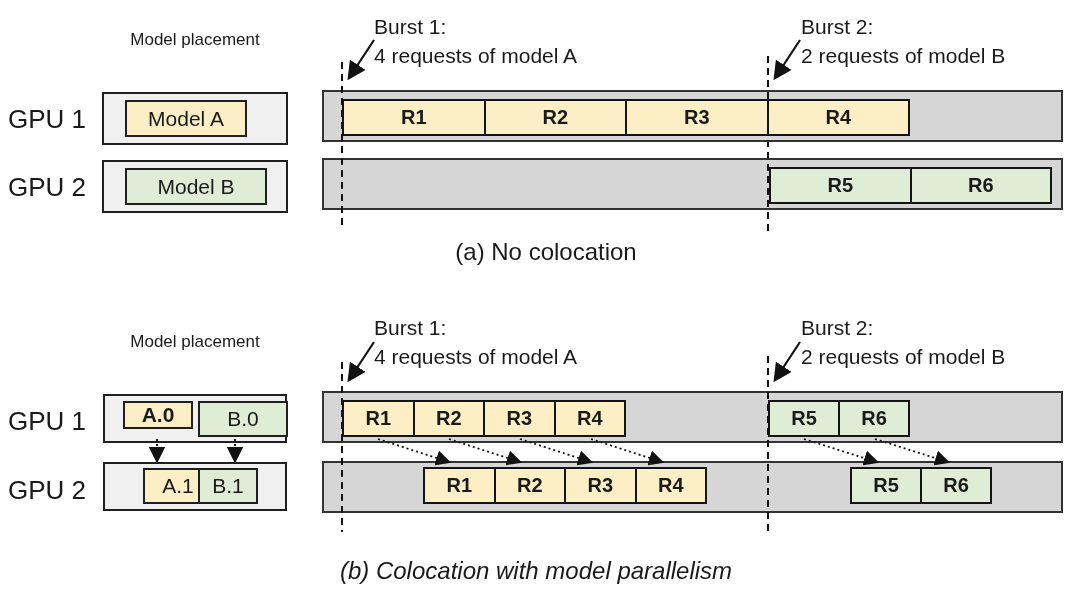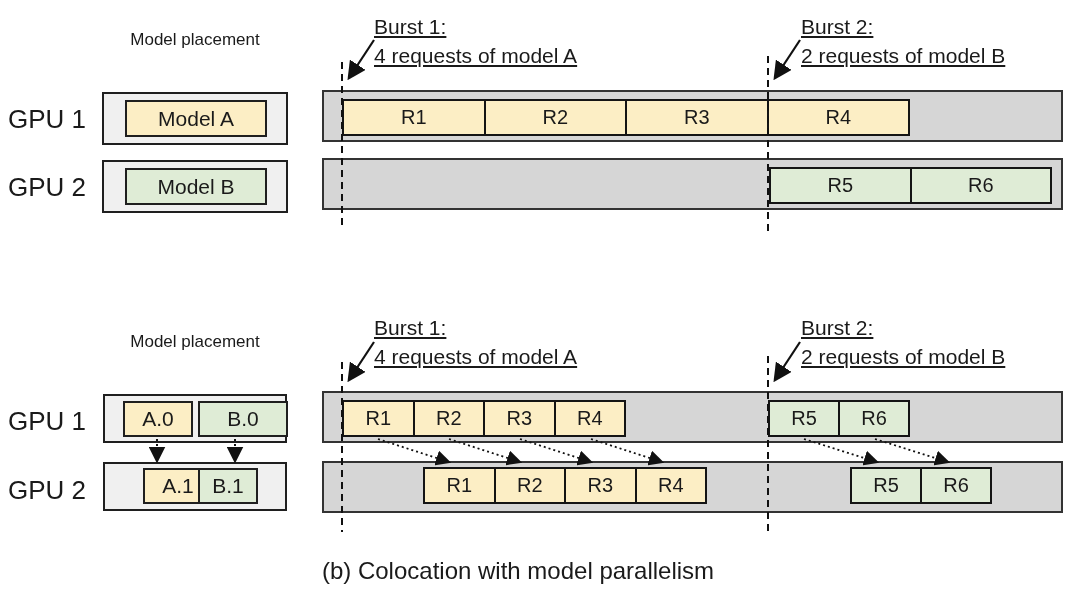--- a/index.html
+++ b/index.html
@@ -14,38 +14,38 @@
   .pbox{background:#f0f0f0;border:2px solid #1f1f1f;}
   .pinner{display:flex;align-items:center;justify-content:center;
           border:2px solid #1f1f1f;font-size:21px;}
   .yellow{background:#fceec5;}
   .green{background:#dfecd6;}
   
   .bar{background:#d6d6d6;border:2px solid #333333;}
   
   .bgroup{display:flex;border:2px solid #141414;}
   .blk{flex:1;display:flex;align-items:center;justify-content:center;
-       font-size:20px;border-left:2px solid #141414;}
+       font-size:20px;border-left:2px solid #141414;font-weight:bold;}
   .blk:first-child{border-left:none;}
-  .burst-label{font-size:21px;line-height:29px;white-space:nowrap;text-decoration:underline;}
+  .burst-label{font-size:21px;line-height:29px;white-space:nowrap;}
   .caption{font-size:24px;white-space:nowrap;transform:translateX(-50%);}
   svg.overlay{position:absolute;left:0;top:0;pointer-events:none;}
 </style>
 </head>
 <body>
 
 <div class="figure">
 
   <div class="abs sec-title" style="left:95px;top:30px;width:200px;">Model placement</div>
 
   <div class="abs gpu-label" style="left:8px;top:104px;">GPU 1</div>
   <div class="abs gpu-label" style="left:8px;top:172px;">GPU 2</div>
 
   <div class="abs pbox" style="left:102px;top:92px;width:186px;height:53px;"></div>
-  <div class="abs pinner yellow" style="left:125px;top:100px;width:142px;height:37px;">Model A</div>
+  <div class="abs pinner yellow" style="left:125px;top:100px;width:122px;height:37px;">Model A</div>
   <div class="abs pbox" style="left:102px;top:160px;width:186px;height:53px;"></div>
   <div class="abs pinner green" style="left:125px;top:168px;width:142px;height:37px;">Model B</div>
 
   <div class="abs bar" style="left:322px;top:90px;width:741px;height:52px;"></div>
   <div class="abs bar" style="left:322px;top:158px;width:741px;height:52px;"></div>
 
   <div class="abs bgroup" style="left:342px;top:99px;width:568px;height:37px;">
     <div class="blk yellow">R1</div>
     <div class="blk yellow">R2</div>
     <div class="blk yellow">R3</div>
@@ -59,28 +59,29 @@
 
   <div class="abs burst-label" style="left:374px;top:12px;">
     <div>Burst 1:</div>
     <div>4 requests of model A</div>
   </div>
   <div class="abs burst-label" style="left:801px;top:12px;">
     <div>Burst 2:</div>
     <div>2 requests of model B</div>
   </div>
 
+  <div class="abs caption" style="left:546px;top:238px;">(a) No colocation</div>
 
   <div class="abs sec-title" style="left:95px;top:332px;width:200px;">Model placement</div>
 
   <div class="abs gpu-label" style="left:8px;top:406px;">GPU 1</div>
   <div class="abs gpu-label" style="left:8px;top:475px;">GPU 2</div>
 
   <div class="abs pbox" style="left:103px;top:394px;width:184px;height:49px;"></div>
-  <div class="abs pinner yellow" style="left:123px;top:401px;width:70px;height:36px;">A.0</div>
+  <div class="abs pinner yellow" style="left:123px;top:401px;width:70px;height:28px;font-weight:bold;">A.0</div>
   <div class="abs pinner green" style="left:198px;top:401px;width:90px;height:36px;">B.0</div>
 
   <div class="abs pbox" style="left:103px;top:462px;width:184px;height:49px;"></div>
   <div class="abs pinner yellow" style="left:123px;top:468px;width:70px;height:36px;margin-left:20px;">A.1</div>
   <div class="abs pinner green" style="left:198px;top:468px;width:60px;height:36px;">B.1</div>
 
   <div class="abs bar" style="left:322px;top:391px;width:741px;height:52px;"></div>
   <div class="abs bar" style="left:322px;top:461px;width:741px;height:52px;"></div>
 
   <div class="abs bgroup" style="left:342px;top:400px;width:284px;height:37px;">
@@ -107,21 +108,21 @@
 
   <div class="abs burst-label" style="left:374px;top:313px;">
     <div>Burst 1:</div>
     <div>4 requests of model A</div>
   </div>
   <div class="abs burst-label" style="left:801px;top:313px;">
     <div>Burst 2:</div>
     <div>2 requests of model B</div>
   </div>
 
-  <div class="abs caption" style="left:518px;top:557px;">(b) Colocation with model parallelism</div>
+  <div class="abs caption" style="left:536px;top:557px;font-style:italic;">(b) Colocation with model parallelism</div>
 
   <svg class="overlay" width="1080" height="592" viewBox="0 0 1080 592">
     <defs>
       <marker id="arr" viewBox="0 0 10 10" refX="8.5" refY="5" markerWidth="8.5" markerHeight="8.5" orient="auto-start-reverse">
         <path d="M0,0 L10,5 L0,10 z" fill="#111111"></path>
       </marker>
     </defs>
 
     <line x1="342" y1="62" x2="342" y2="230" stroke="#111" stroke-width="2" stroke-dasharray="7 5"></line>
     <line x1="768" y1="56" x2="768" y2="232" stroke="#111" stroke-width="2" stroke-dasharray="7 5"></line>

